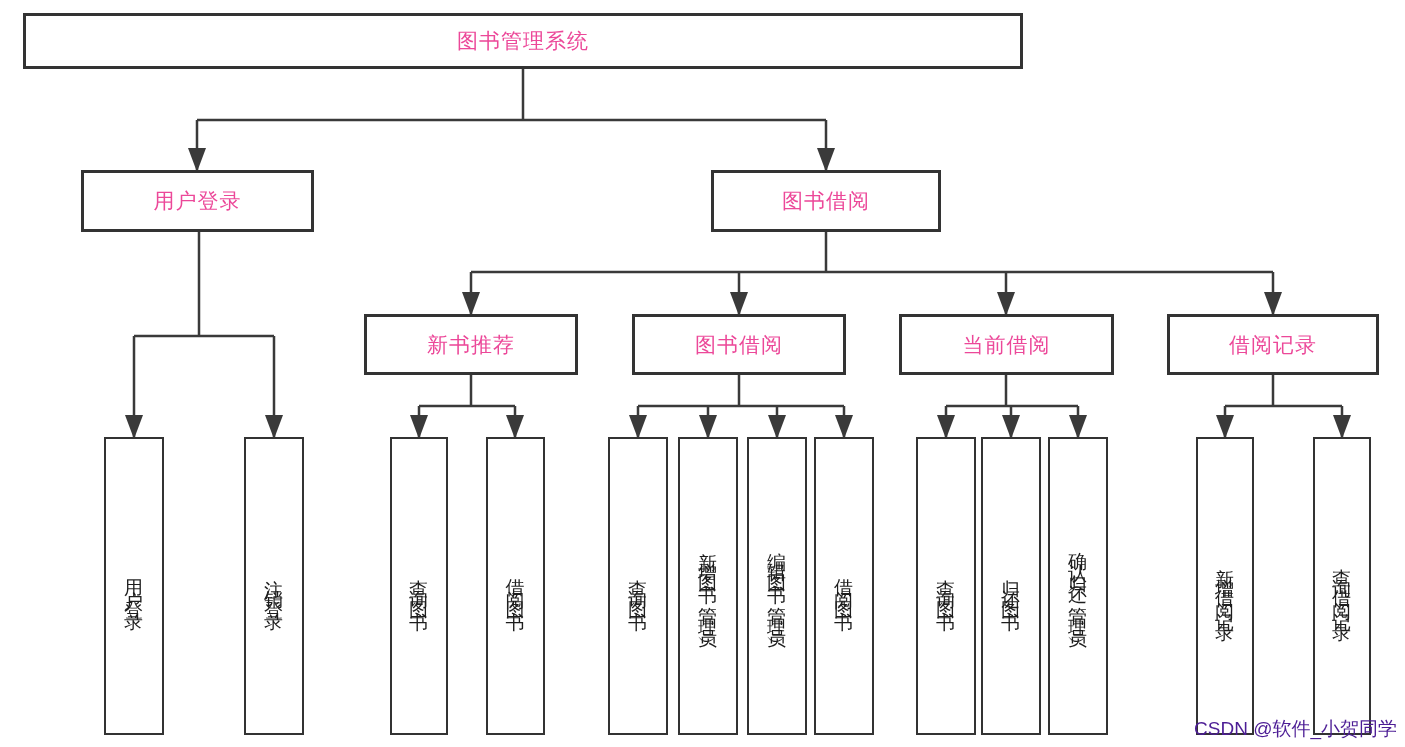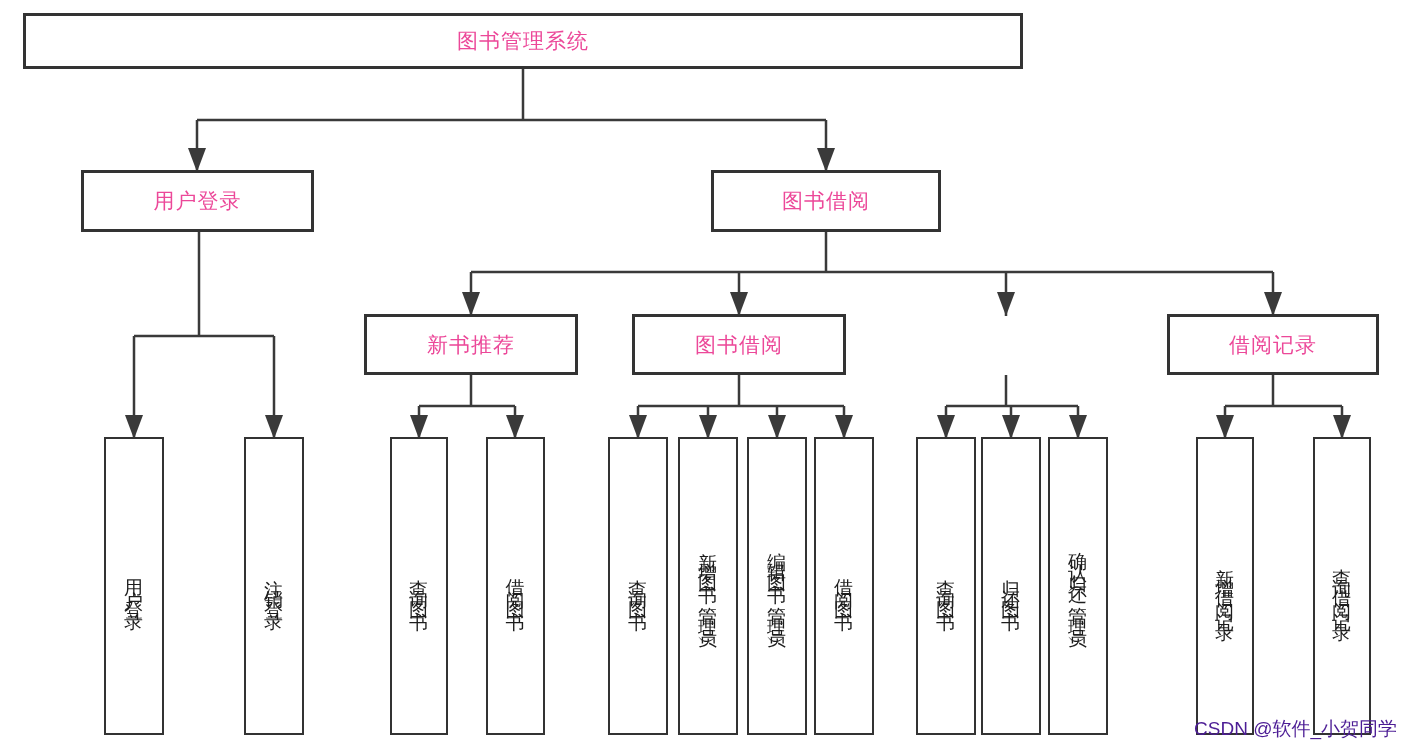--- a/index.html
+++ b/index.html
@@ -98,20 +98,23 @@
   <div class="box thick" style="left:711px; top:170px; width:230px; height:62px;">
     <span class="hlabel">图书借阅</span>
   </div>
 
   <div class="box thick" style="left:632px; top:314px; width:214px; height:61px;">
     <span class="hlabel">图书借阅</span>
   </div>
   <div class="box thick" style="left:364px; top:314px; width:214px; height:61px;">
     <span class="hlabel">新书推荐</span>
   </div>
+  <div class="box thick" style="left:899px; top:314px; width:215px; height:61px;">
+    <span class="hlabel">当前借阅</span>
+  </div>
   <div class="box thick" style="left:1167px; top:314px; width:212px; height:61px;justify-content:center;">
     <span class="hlabel">借阅记录</span>
   </div>
 
   <div class="box" style="left:104px; top:437px; width:60px; height:298px;">
     <span class="vlabel">用户登录</span>
   </div>
   <div class="box" style="left:244px; top:437px; width:60px; height:298px;">
     <span class="vlabel">注销登录</span>
   </div>

